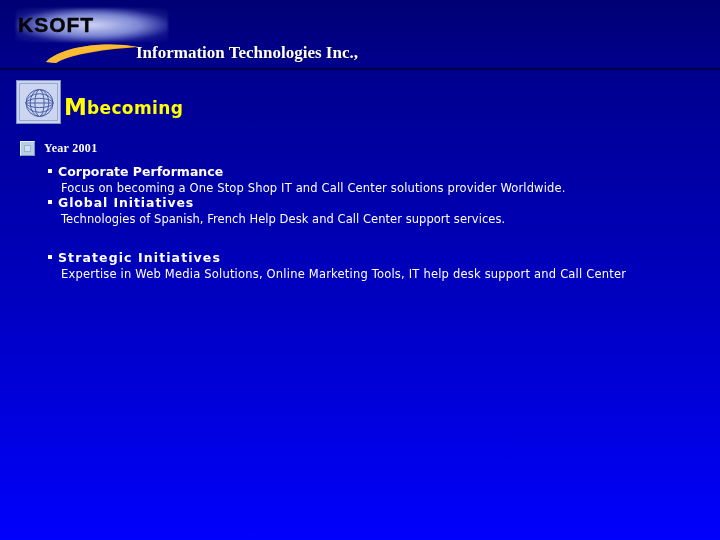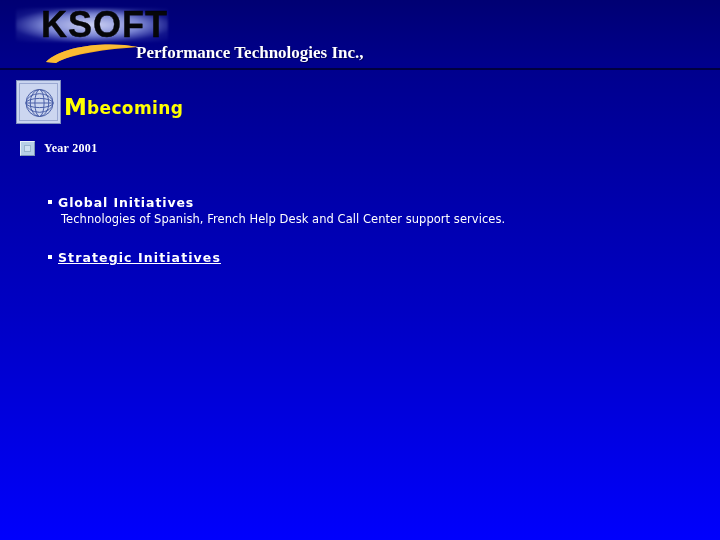--- a/index.html
+++ b/index.html
@@ -57,24 +57,24 @@
         rgba(170,185,245,.72) 45%,
         rgba(60,70,170,.30) 75%,
         rgba(0,0,110,0) 100%);
     filter: blur(1px);
   }
   #logo-text {
     position: absolute;
     left: 8px;
     top: 5px;
     width: 150px;
-    text-align: right;
+    text-align: left;
     font-family: "Liberation Sans", sans-serif;
     font-weight: bold;
-    font-size: 36px;
+    font-size: 21px;
     line-height: 32px;
     letter-spacing: 1px;
     color: #060608;
     -webkit-text-stroke: 0.4px #000;
   }
   #logo-swoosh {
     position: absolute;
     left: 34px;
     top: 38px;
     width: 96px;
@@ -199,21 +199,21 @@
   }
   .head-text {
     font-family: "DejaVu Sans", "Liberation Sans", sans-serif;
     font-weight: bold;
     font-size: 12.5px;
     line-height: 14px;
     color: #ffffff;
   }
   #block-0 .head-text { letter-spacing: 0px; }
   #block-1 .head-text { letter-spacing: .9px; }
-  #block-2 .head-text { letter-spacing: 1.1px; text-decoration: underline; }
+  #block-2 .head-text { letter-spacing: 1.1px; }
 
   .block-body {
     font-family: "DejaVu Sans", "Liberation Sans", sans-serif;
     font-size: 11.5px;
     line-height: 15px;
     color: #ffffff;
     margin-top: 2px;
     margin-left: 13px;
   }
   #block-0 .block-body { width: 560px; letter-spacing: .15px; }
@@ -232,21 +232,21 @@
     <div id="logo-glow"></div>
     <div id="logo-text">KSOFT</div>
     <div id="logo-swoosh">
       <svg width="96" height="22" viewBox="0 0 96 22">
         <path d="M2 20 C 18 4, 62 -1, 94 5 C 64 7, 26 12, 12 21 Z" fill="#f0a81e"></path>
         <path d="M2 20 C 18 4, 62 -1, 94 5 C 70 5, 30 10, 12 21 Z" fill="#ffc23c" opacity=".75"></path>
       </svg>
     </div>
   </div>
 
-  <div id="company-line">Performance Technologies Inc.,</div>
+  <div id="company-line">Information Technologies Inc.,</div>
 
   <div id="globe-icon">
     <div class="inner">
       <svg width="37" height="36" viewBox="0 0 37 36">
         <g fill="none" stroke="#4a5fa8" stroke-width="1">
           <circle cx="18.5" cy="18" r="13.5"></circle>
           <ellipse cx="18.5" cy="18" rx="4.6" ry="13.5"></ellipse>
           <ellipse cx="18.5" cy="18" rx="9.3" ry="13.5"></ellipse>
           <line x1="5" y1="18" x2="32" y2="18"></line>
           <ellipse cx="18.5" cy="18" rx="13.5" ry="4.6"></ellipse>
@@ -258,31 +258,39 @@
 
   <div id="milestones-title">
     <span class="cap">M</span><span class="rest">becoming</span>
   </div>
 
   <div id="year-row">
     <span class="sq-bullet"></span>
     <span id="year-label">Year 2001</span>
   </div>
 
+  <div class="block" id="block-0">
+    <div class="block-head">
+      <span class="head-bullet"></span>
+      <span class="head-text">Corporate Performance</span>
+    </div>
+    <div class="block-body">Focus on  becoming a One Stop Shop IT and Call Center solutions provider Worldwide.</div>
+  </div>
 
   <div class="block" id="block-1">
     <div class="block-head">
       <span class="head-bullet"></span>
       <span class="head-text">Global Initiatives</span>
     </div>
     <div class="block-body">Technologies of Spanish, French Help Desk and Call Center support services.</div>
   </div>
 
   <div class="block" id="block-2">
     <div class="block-head">
       <span class="head-bullet"></span>
       <span class="head-text">Strategic Initiatives</span>
     </div>
     <div class="block-body">
+      <span>Expertise in Web Media Solutions, Online Marketing Tools, IT help desk support and Call Center</span>
     </div>
   </div>
 
 </div>
 
 </body></html>

